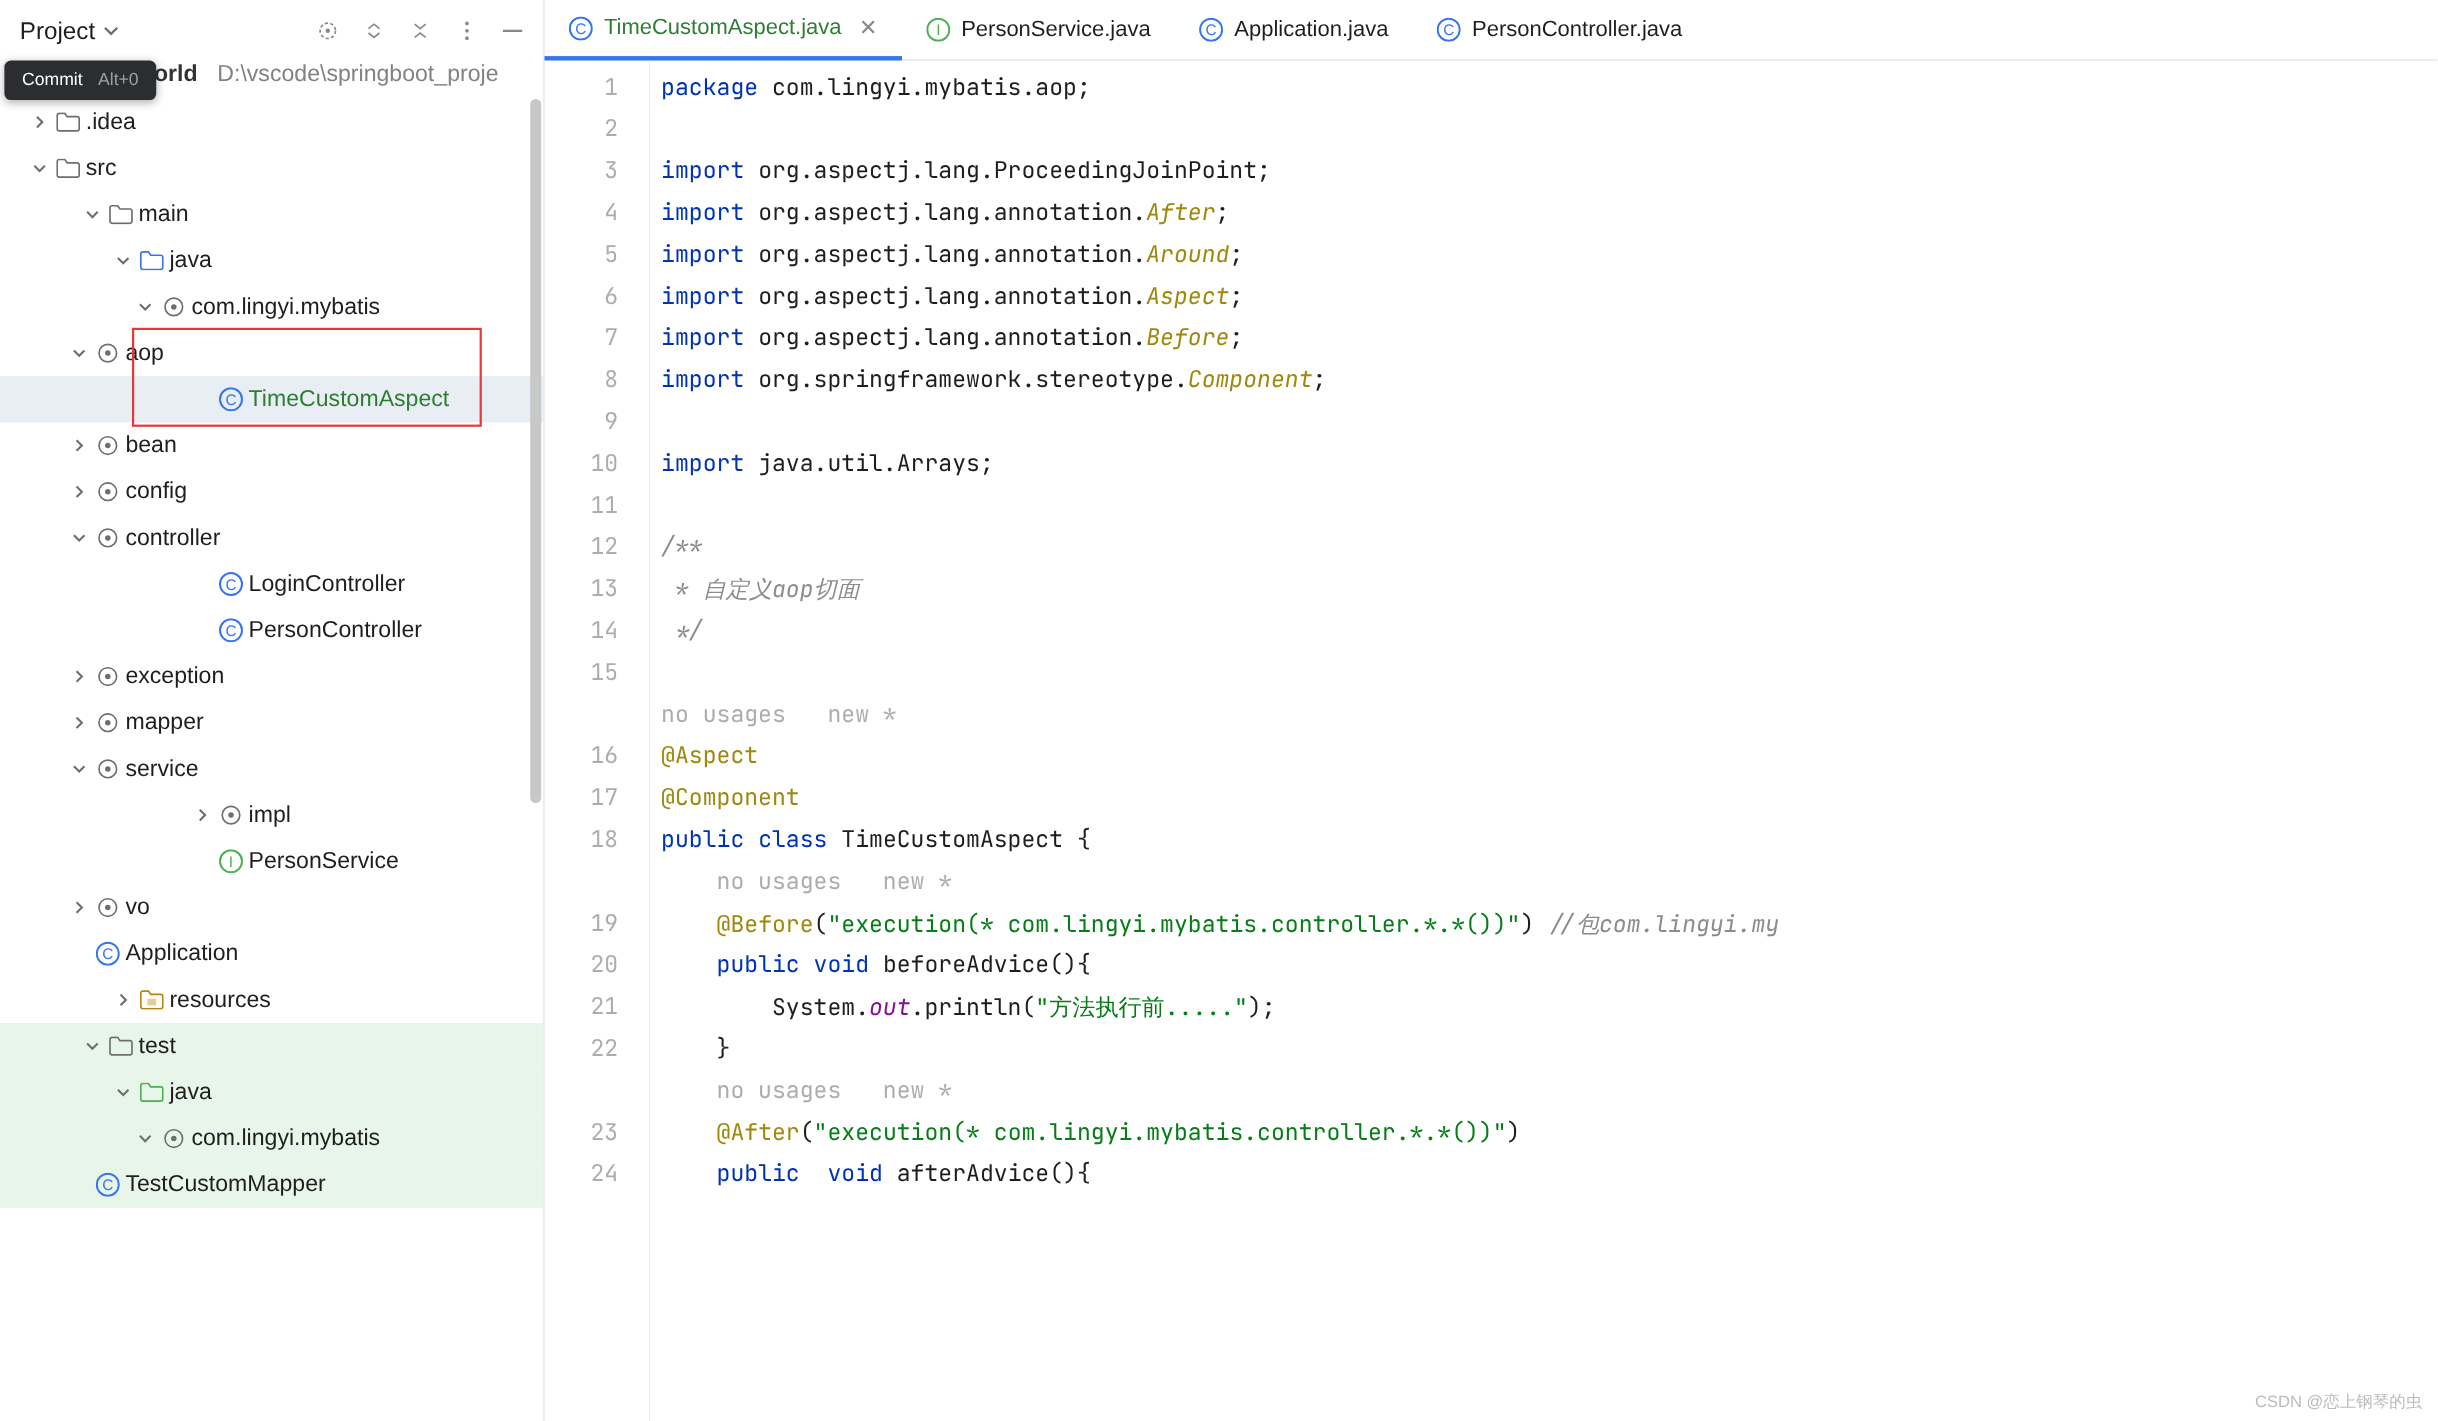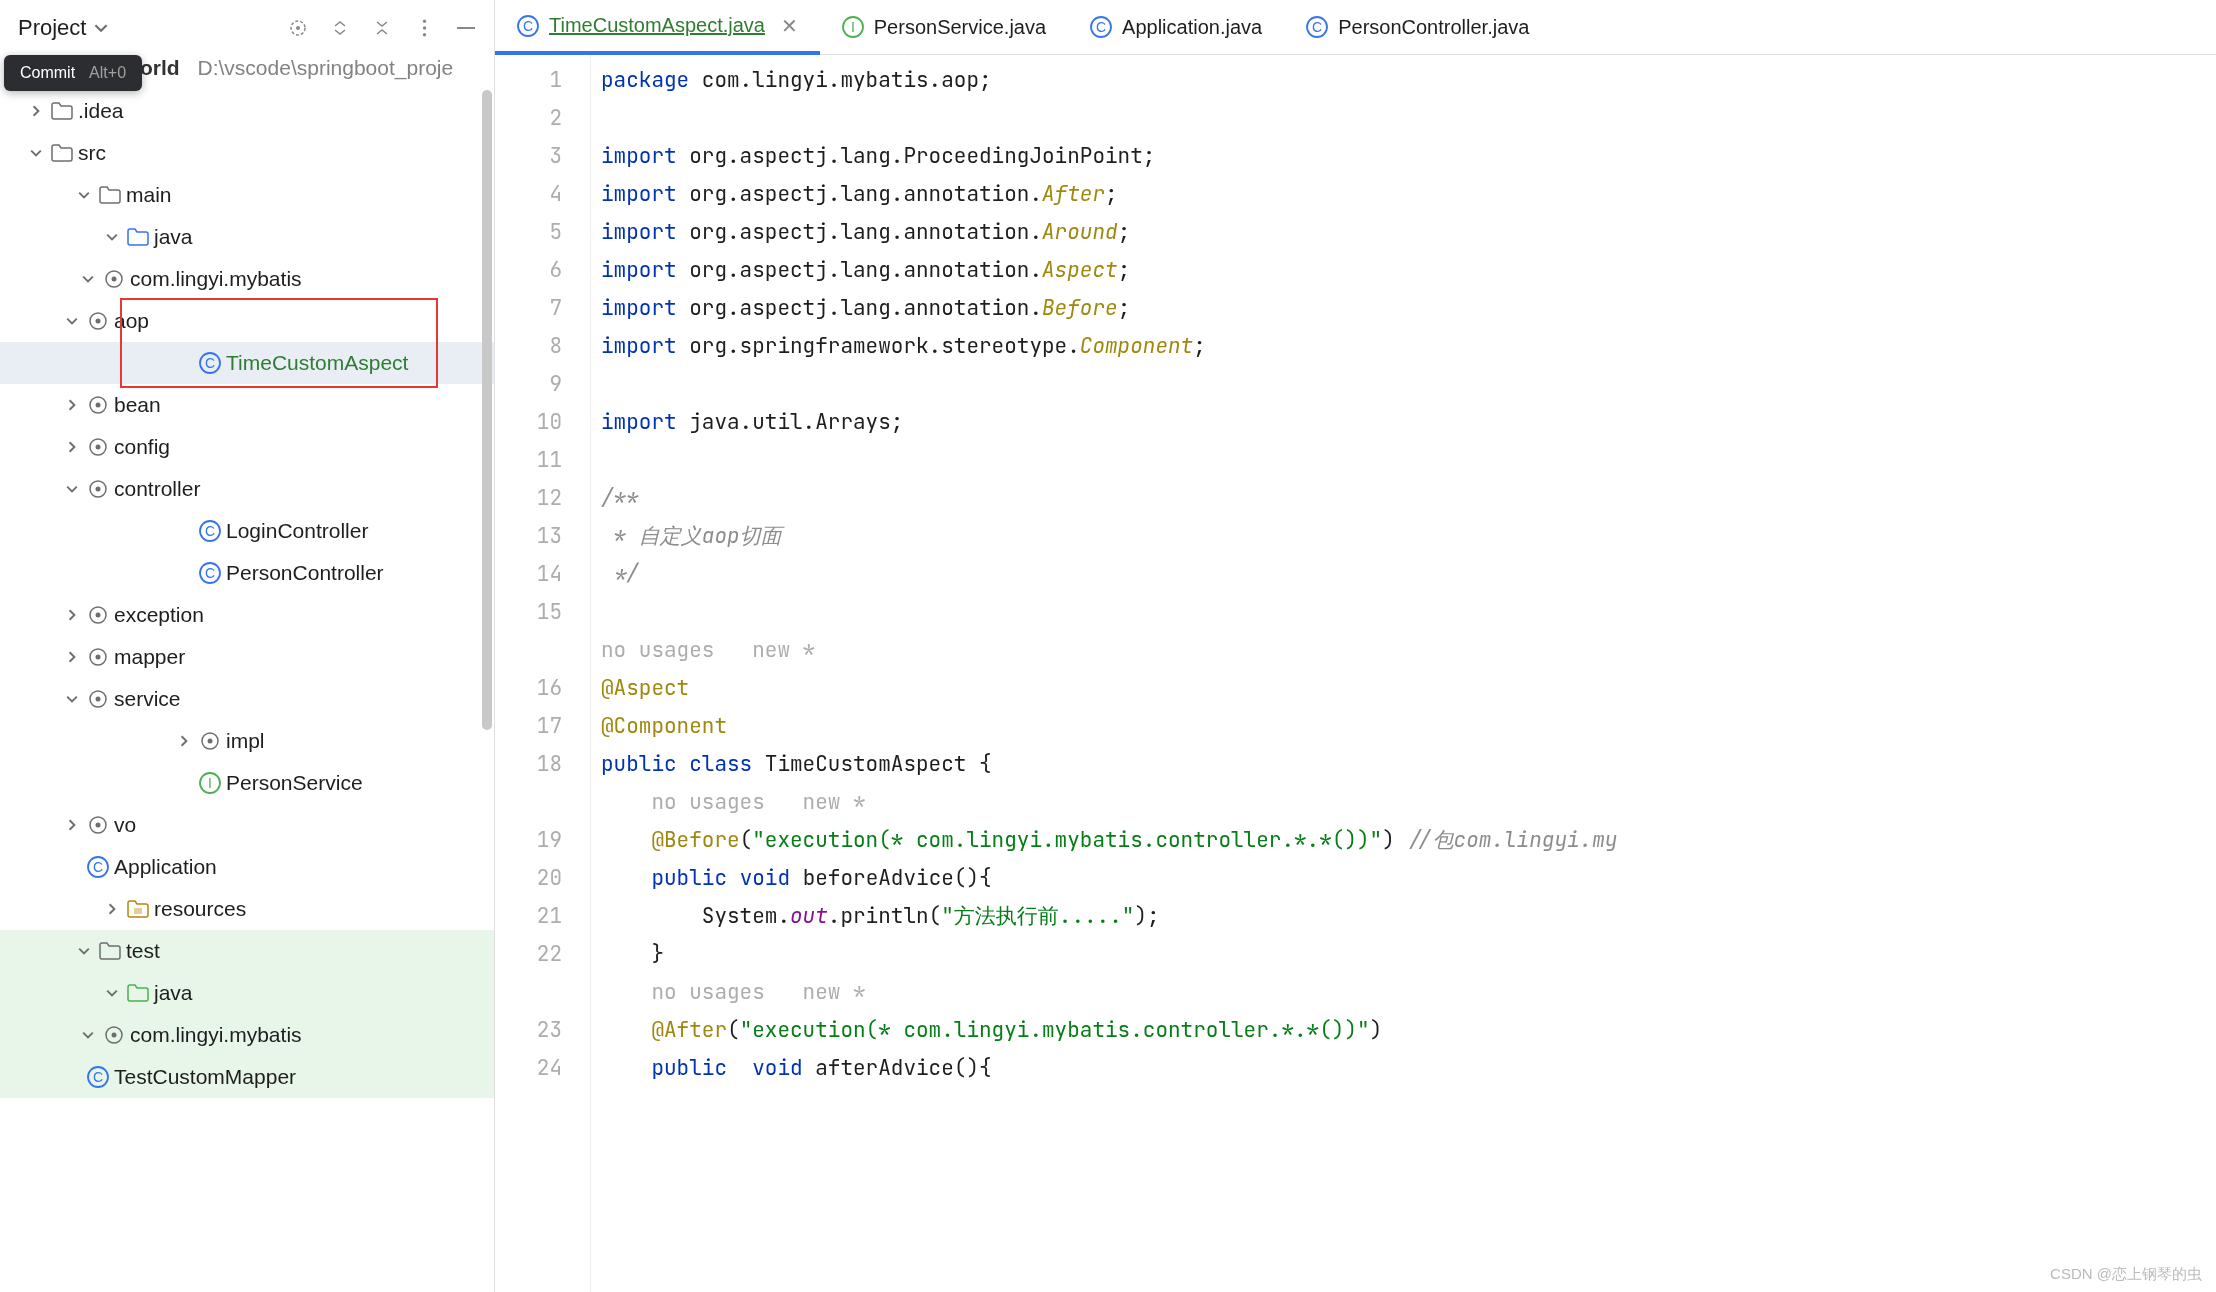--- a/index.html
+++ b/index.html
@@ -21,26 +21,26 @@
     .tree-row { display: flex; align-items: center; height: 42px; white-space: nowrap; cursor: pointer; }
     .tree-row.selected { background: #e9eef5; }
     .tree-row.test-bg { background: #e8f5e9; }
     .arrow { width: 24px; display: inline-flex; justify-content: center; color: #6e6e6e; font-size: 14px; }
     .arrow.blank { visibility: hidden; }
     .node-icon { width: 28px; display: inline-flex; justify-content: center; }
     .node-label { margin-left: 2px; }
     .node-label.green { color: #2e7d32; }
     .highlight-box { position: absolute; border: 2px solid #e53935; pointer-events: none; }
     .pad-1 { padding-left: 24px; } .pad-2 { padding-left: 72px; } .pad-3 { padding-left: 100px; }
-    .pad-4 { padding-left: 76px; } .pad-5 { padding-left: 60px; } .pad-6 { padding-left: 172px; }
+    .pad-4 { padding-left: 120px; } .pad-5 { padding-left: 60px; } .pad-6 { padding-left: 172px; }
     .editor-area { flex: 1; display: flex; flex-direction: column; position: relative; }
     .tabs { display: flex; align-items: center; height: 55px; border-bottom: 1px solid #e0e0e0; }
     .tab { display: flex; align-items: center; padding: 0 22px; height: 100%; gap: 10px; font-size: 20px; cursor: pointer; }
     .tab.active { border-bottom: 4px solid #3574f0; margin-bottom: -1px; }
-    .tab.active .tab-label { color: #2e7d32; text-decoration: underline; }
+    .tab.active .tab-label { color: #2e7d32; }
     .tab-close { color: #888; font-size: 20px; margin-left: 6px; }
     .editor { flex: 1; display: flex; font-family: "JetBrains Mono", Menlo, Consolas, monospace; font-size: 21px; overflow: hidden; }
     .gutter { width: 95px; text-align: right; color: #adadad; padding-top: 11px; }
     .gutter .ln { height: 38px; padding-right: 28px; }
     .gutter .hint-row { height: 38px; }
     .code { flex: 1; padding-top: 11px; border-left: 1px solid #eee; padding-left: 10px; white-space: pre; }
     .code .line { height: 38px; }
     .code .hint { color: #adadad; font-style: normal; }
     .kw { color: #0033b3; }
     .ann { color: #9e880d; }

